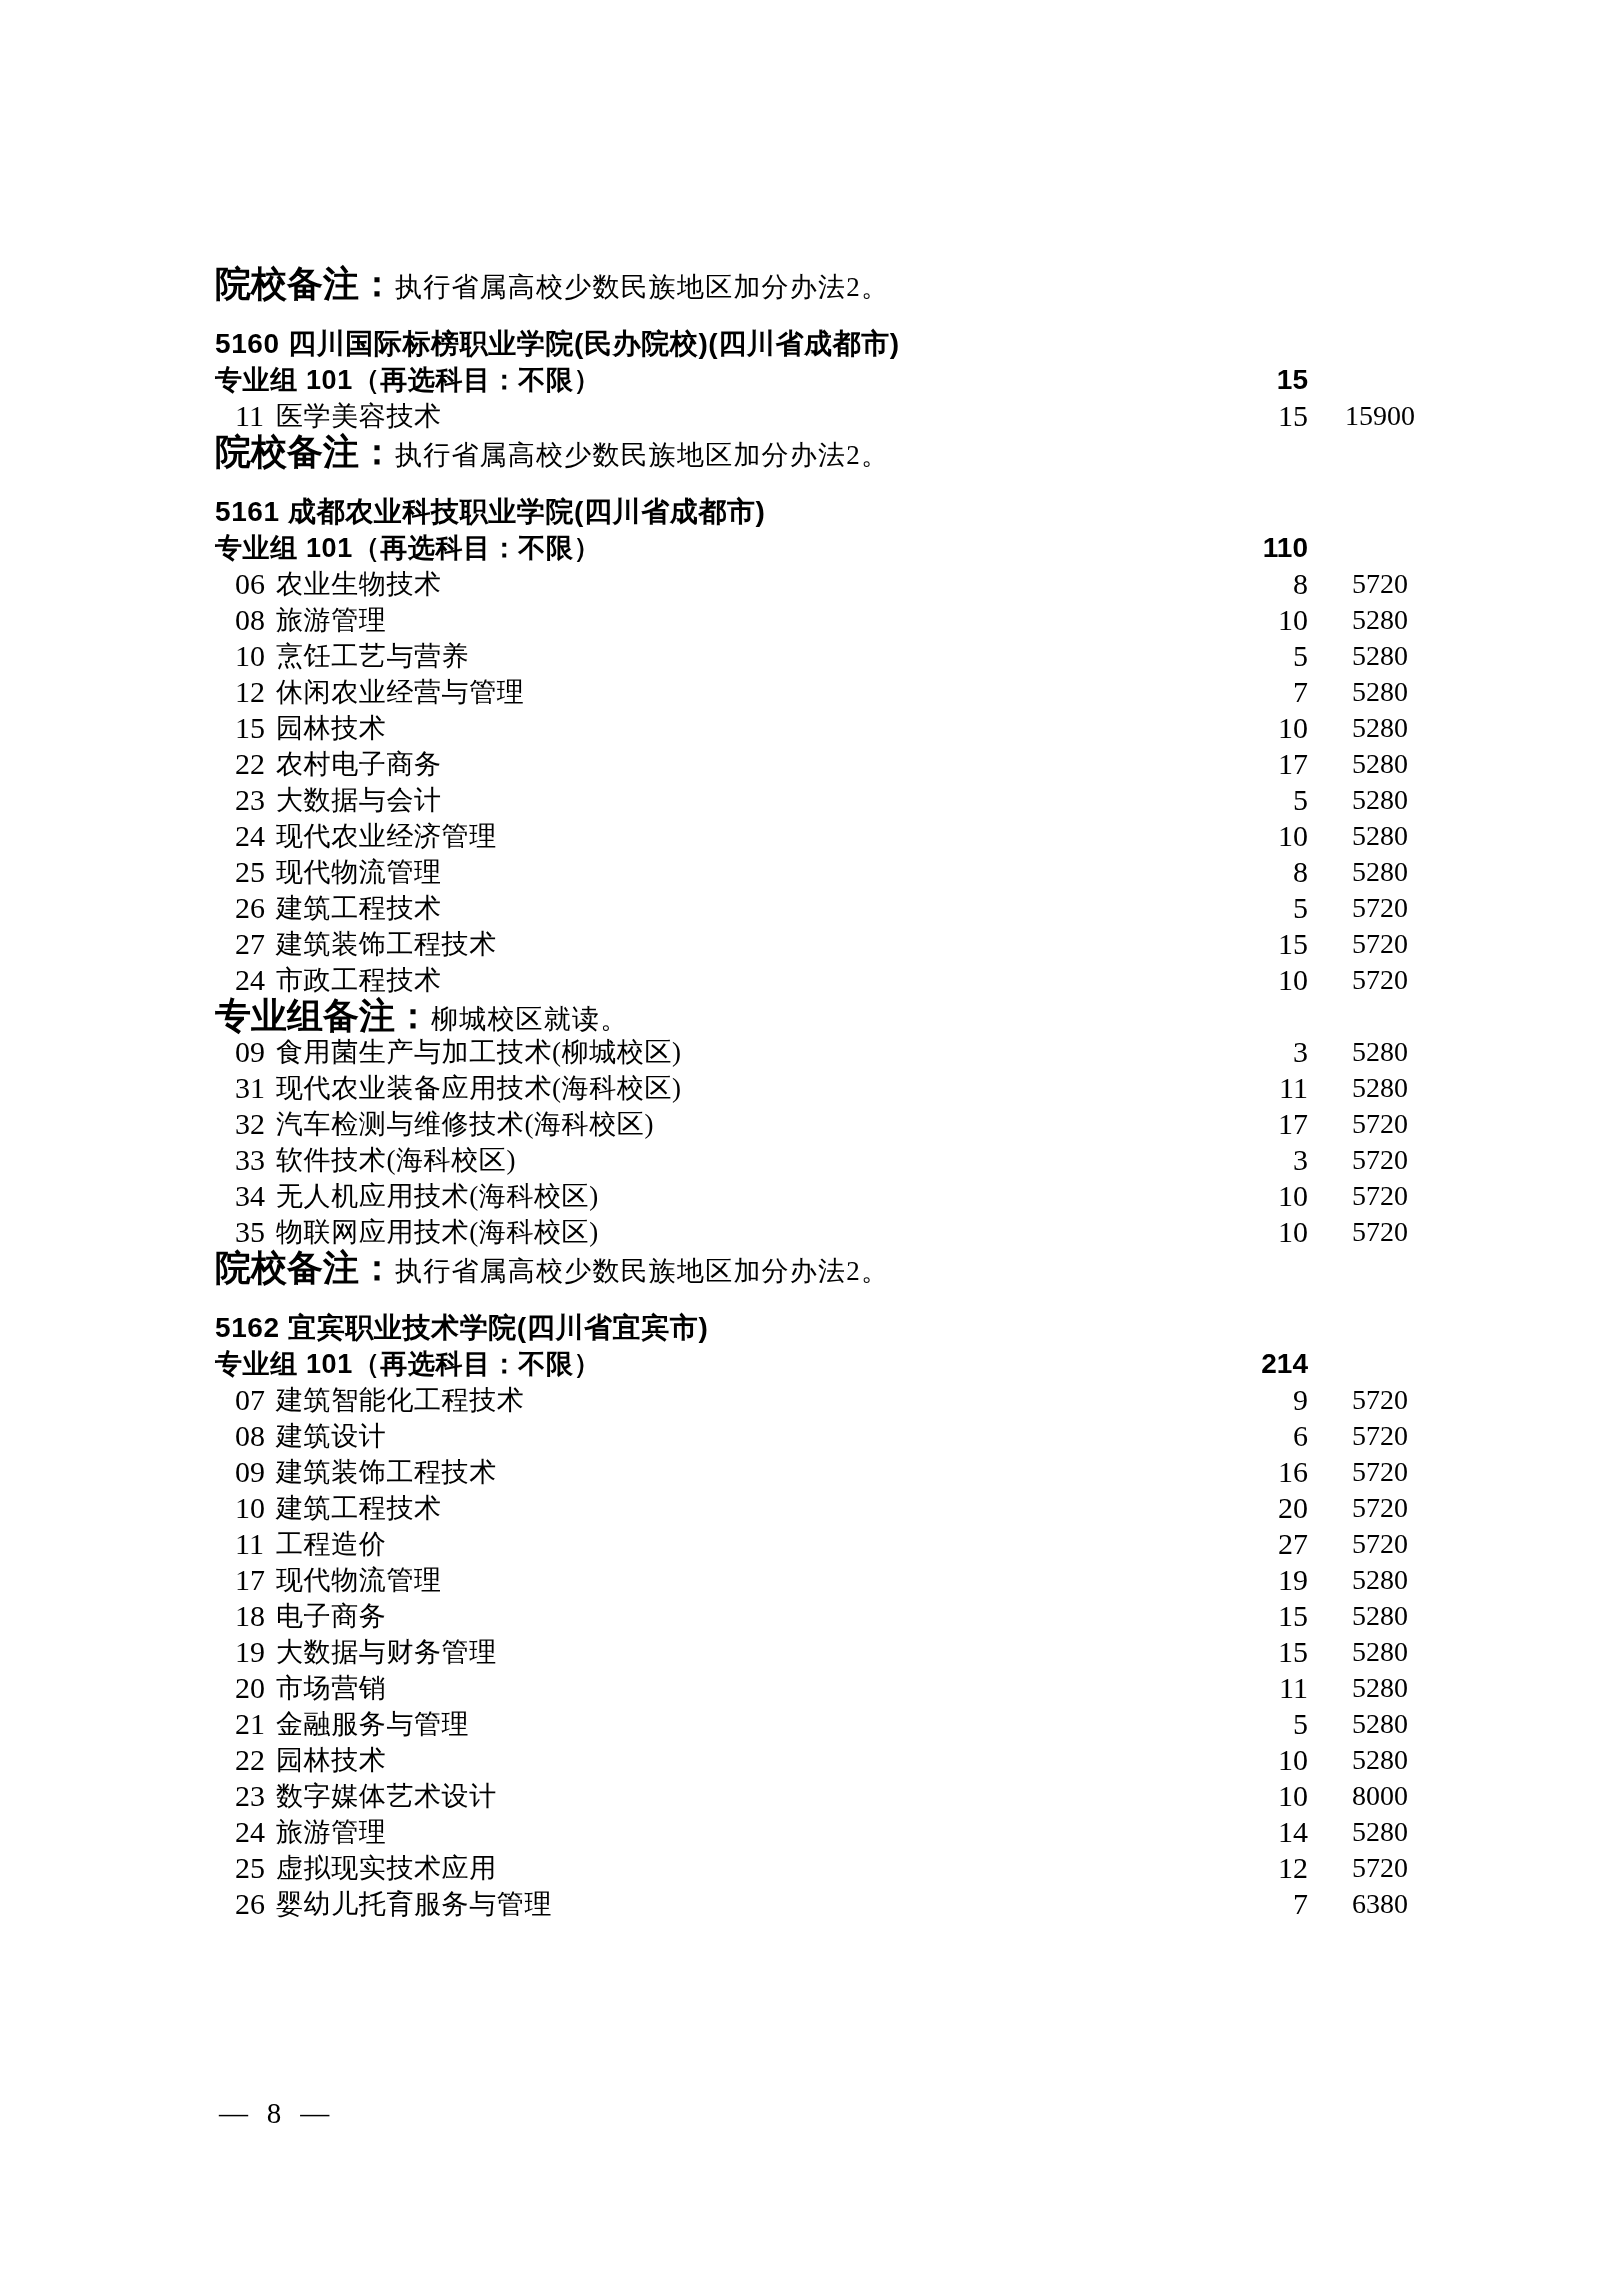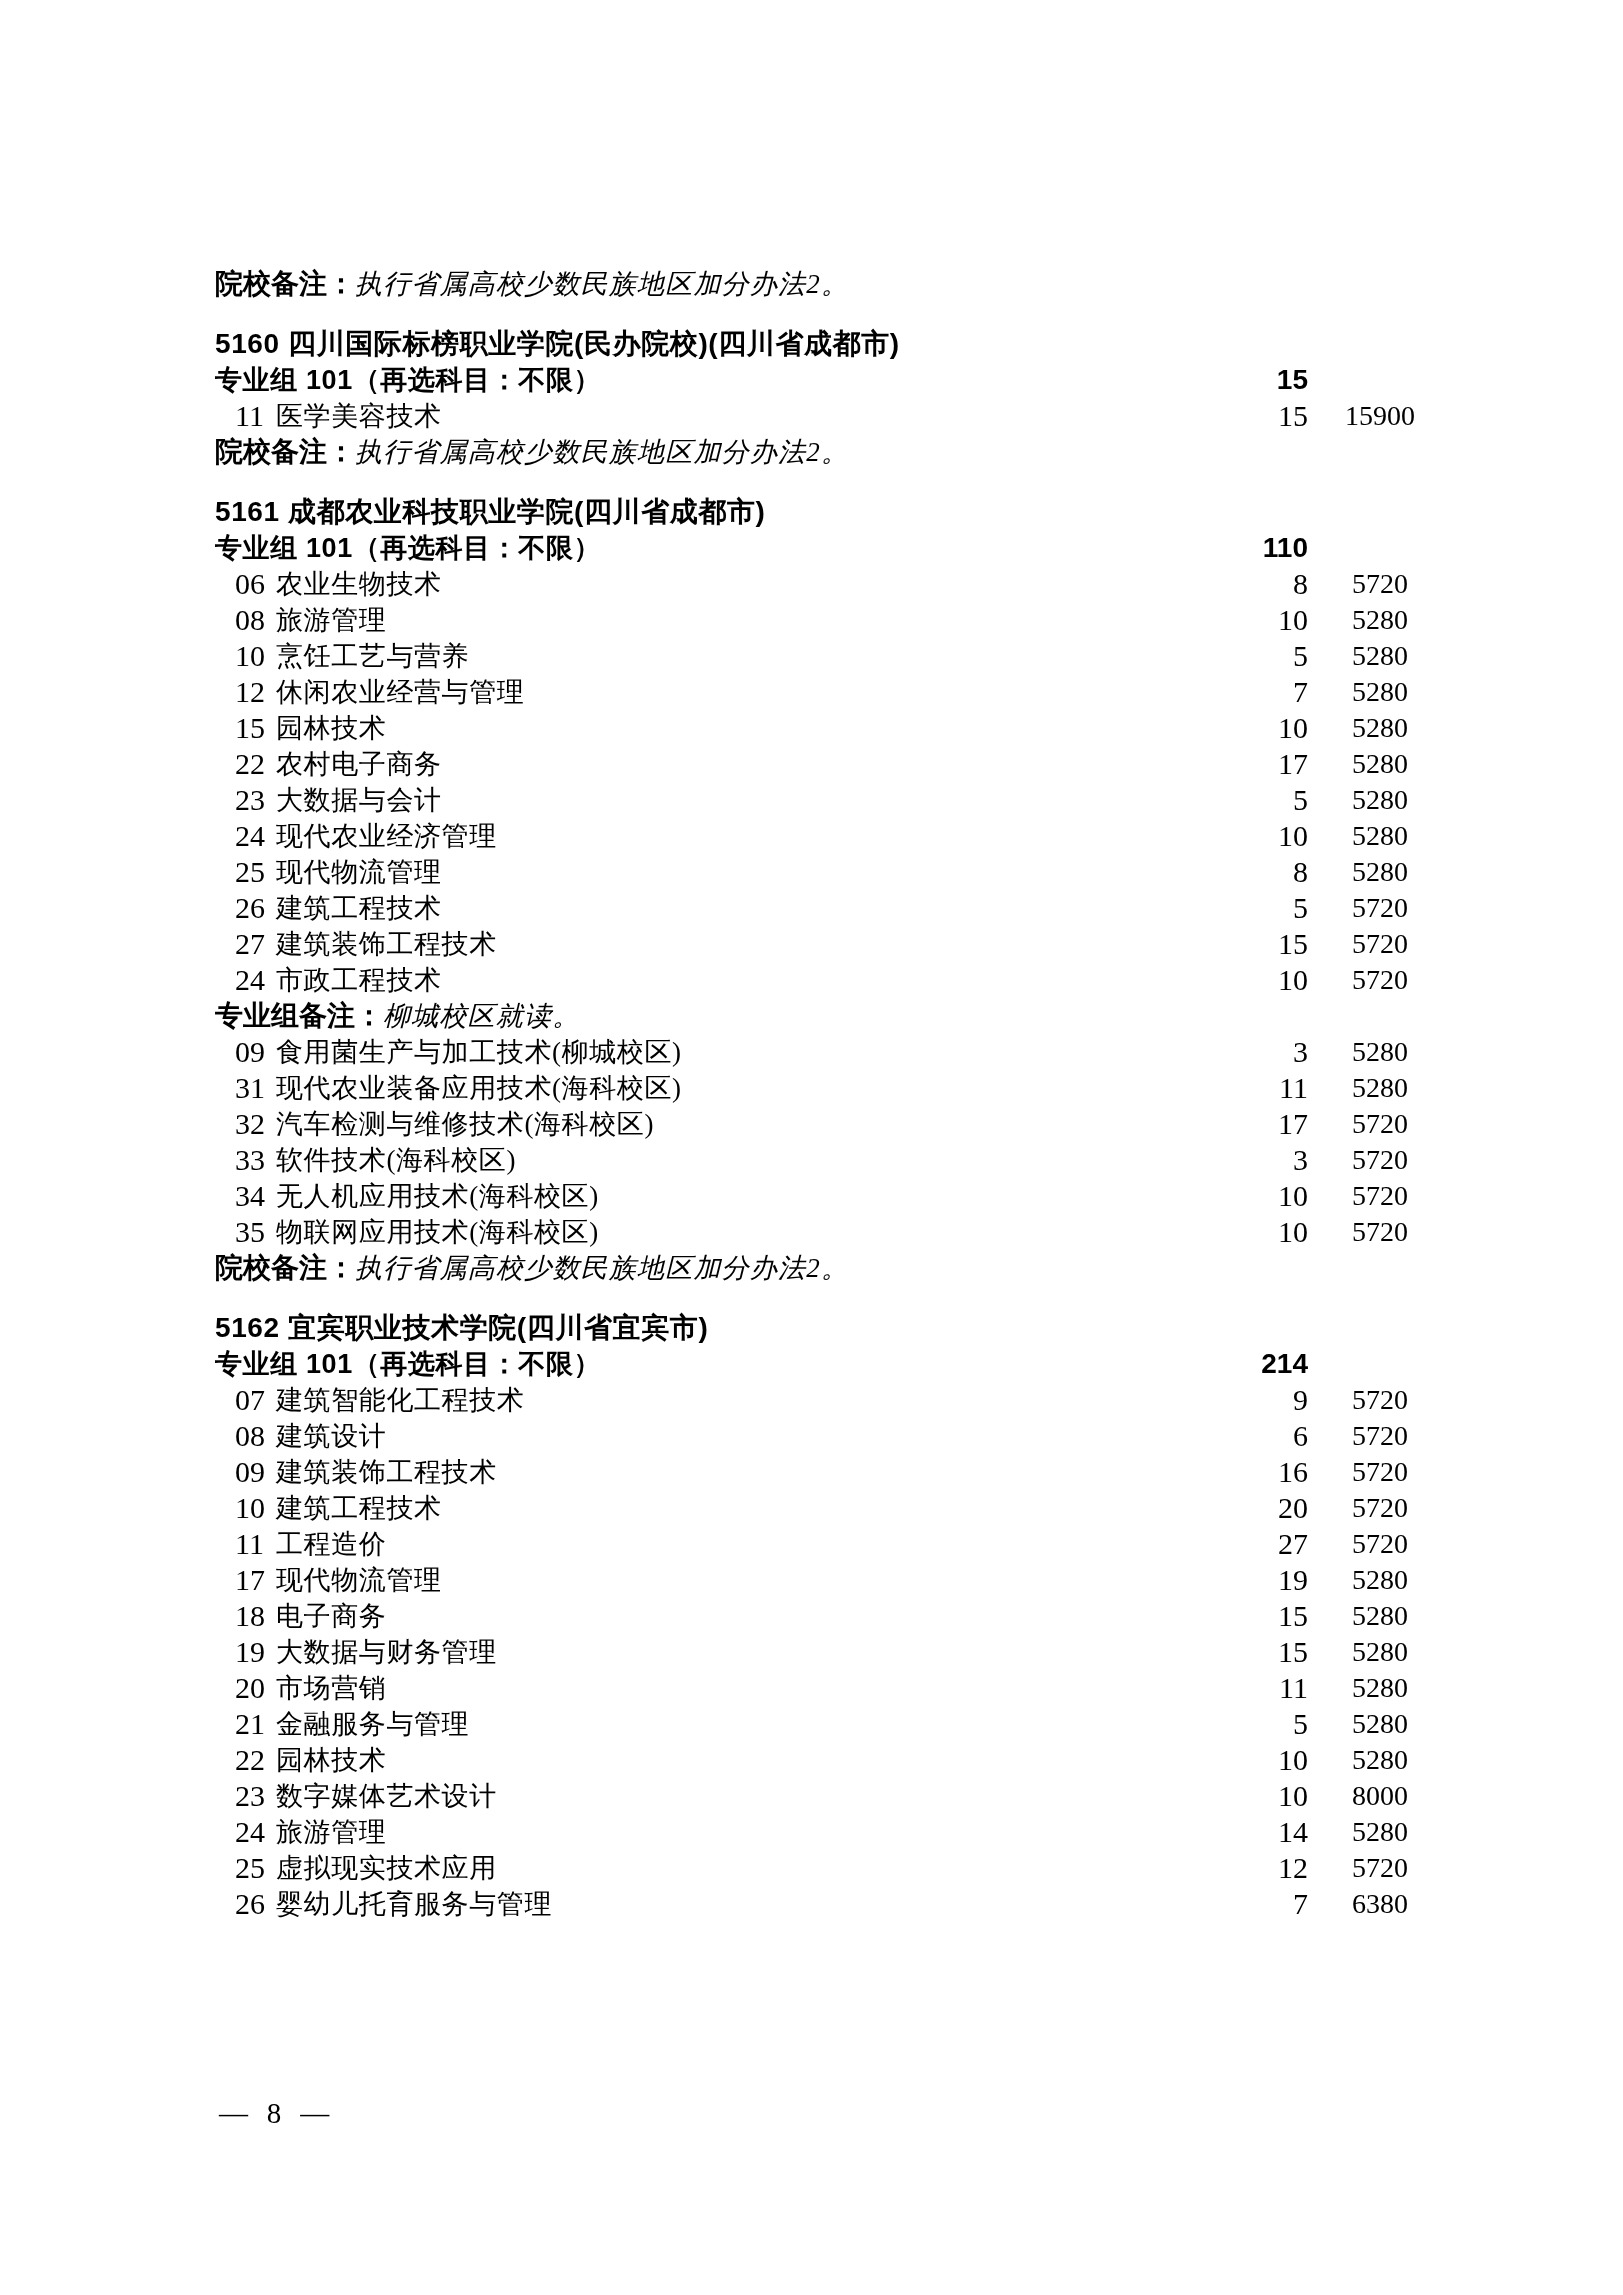--- a/index.html
+++ b/index.html
@@ -86,27 +86,26 @@
     left: 1110px;
     width: 110px;
     text-align: center;
     font-family: "Liberation Serif", serif;
     font-size: 28px;
   }
   
   .note-label {
     font-family: "Liberation Sans", sans-serif;
     font-weight: bold;
-    font-size: 28px;
+    font-size: 36px;
   }
   .note-text {
     font-family: "Liberation Serif", serif;
     font-size: 27px;
     letter-spacing: 1.2px;
-    font-style: italic;
   }
   .page-number {
     position: absolute;
     left: 219px;
     top: 2095px;
     height: 36px;
     line-height: 36px;
     font-family: "Liberation Serif", serif;
     font-size: 29px;
     letter-spacing: 5.8px;

